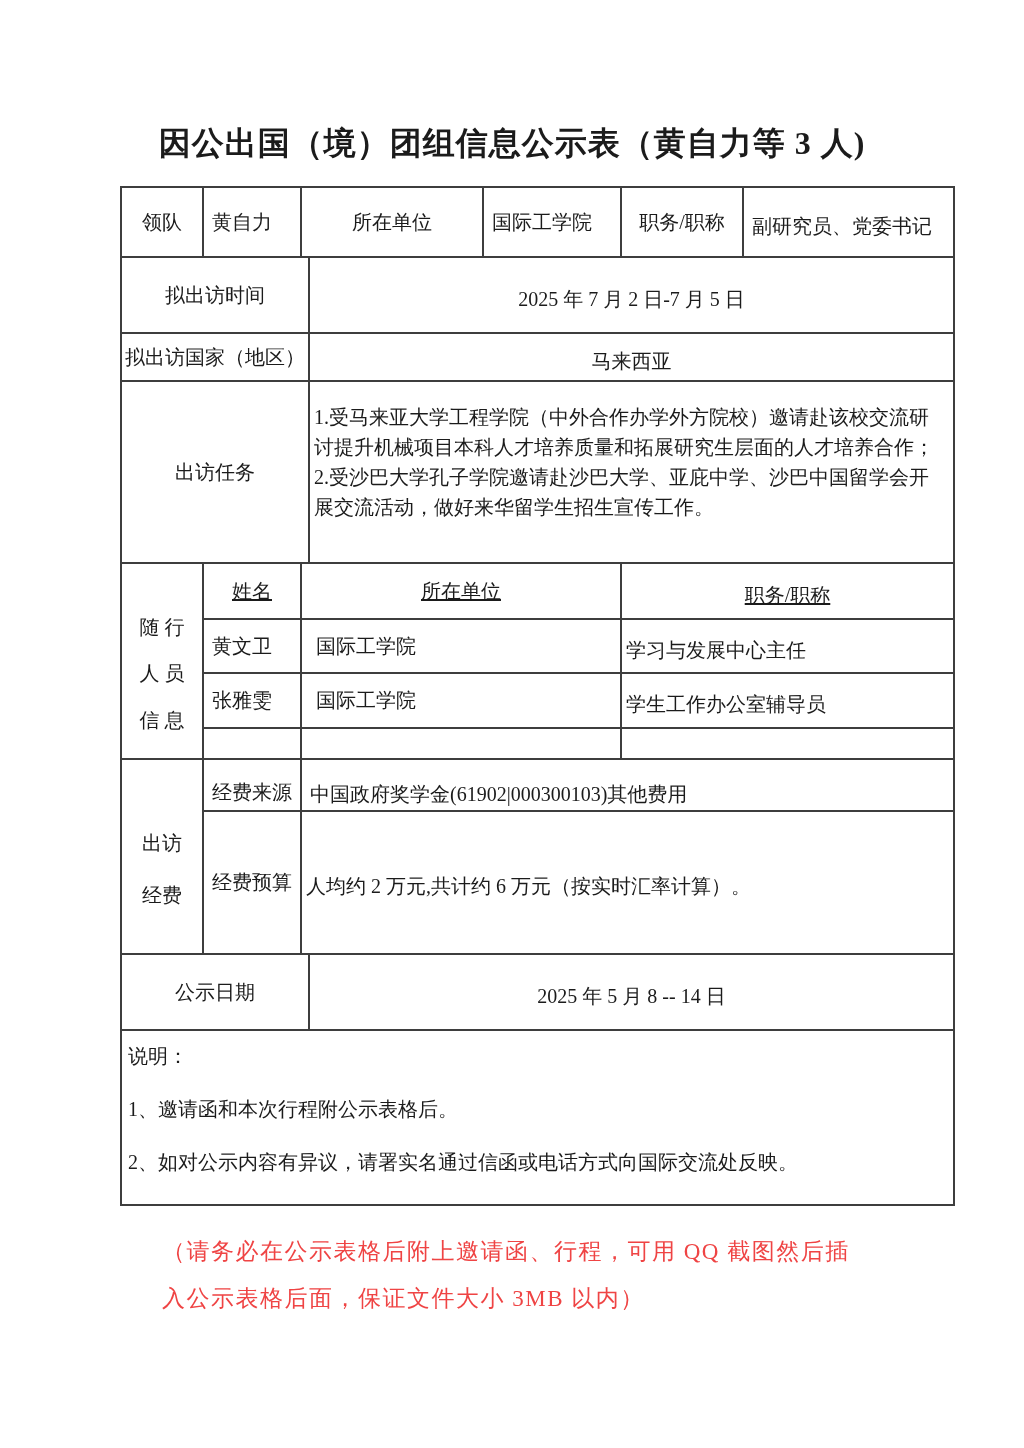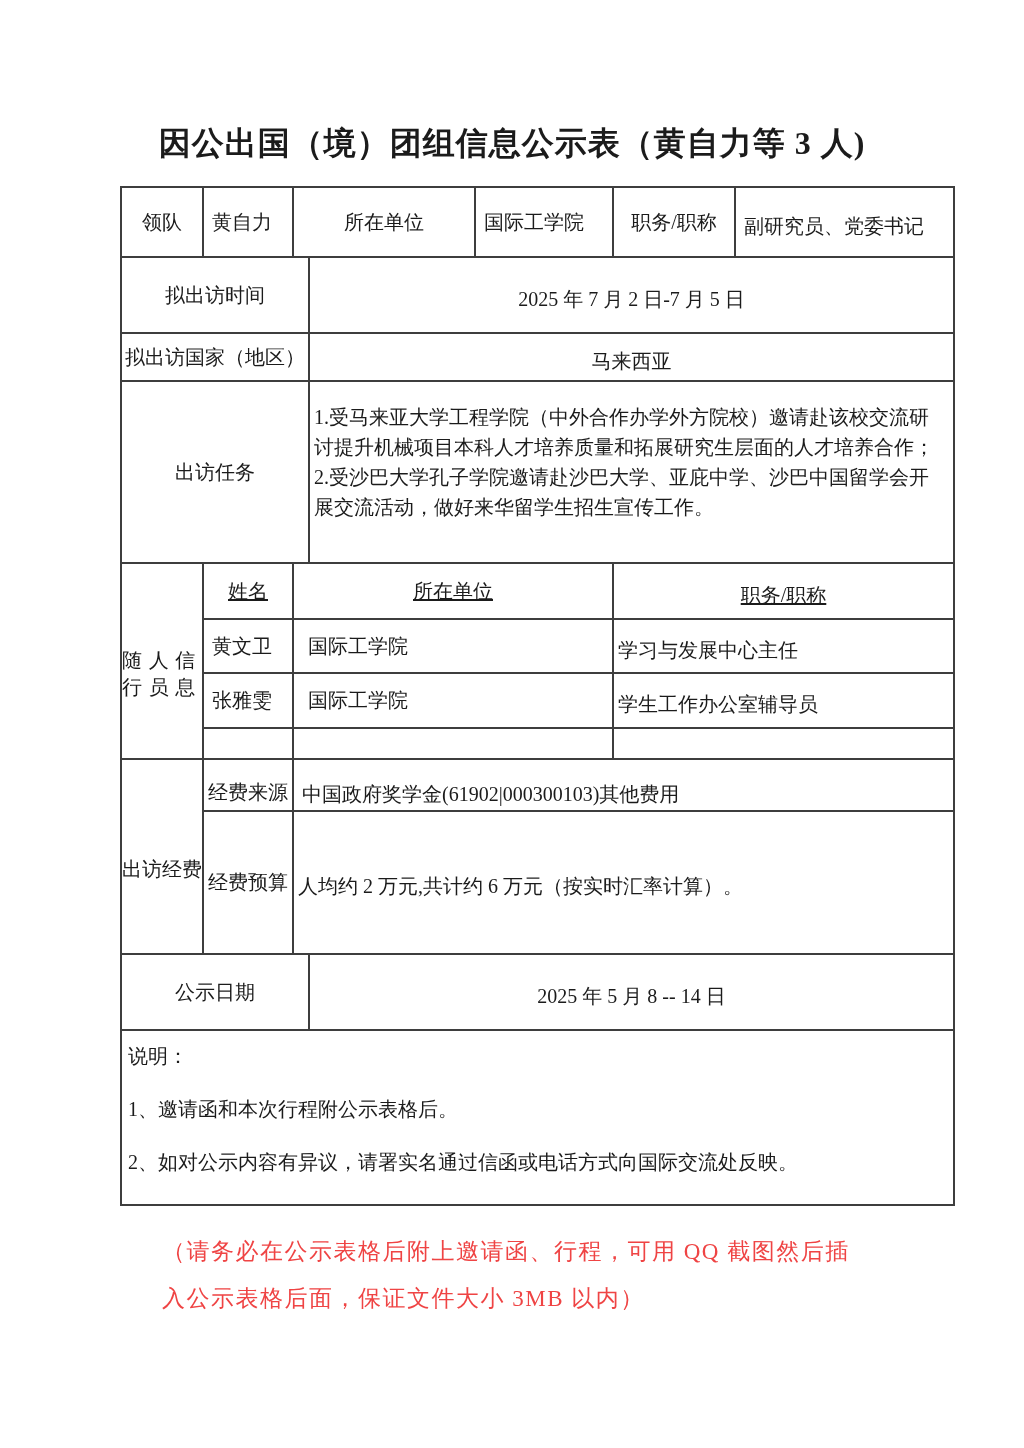--- a/index.html
+++ b/index.html
@@ -17,39 +17,39 @@
     display:flex; flex-direction:column; font-size:20px;
   }
   .trow { display:flex; border-bottom:2px solid #3e3e3e; box-sizing:border-box; flex:0 0 auto; }
   .trow.last { border-bottom:none; }
   .cell { box-sizing:border-box; border-right:2px solid #3e3e3e; display:flex; align-items:center; overflow:hidden; }
   .cell.endc { border-right:none; }
   .cc { justify-content:center; text-align:center; }
   .cl { padding-left:8px; }
   
   .wA { width:82px; flex:0 0 auto; }
-  .wB { width:90px; flex:0 0 auto; }
+  .wB { width:98px; flex:0 0 auto; }
   .wC { width:182px; flex:0 0 auto; }
   .wD { width:138px; flex:0 0 auto; }
   .wE { width:122px; flex:0 0 auto; }
   .wAB { width:188px; flex:0 0 auto; }
   .wCD { width:320px; flex:0 0 auto; }
   .grow { flex:1 1 auto;margin-top:8px; }
   
   .r-leader { height:70px; }
   .r-time { height:76px; }
   .r-country { height:48px; }
   .r-mission { height:182px; }
   .mission-text {
     padding:12px 10px 6px 4px; white-space:pre-line; line-height:30px;
     align-items:flex-start; display:flex;
   }
   .blk { height:208px; display:flex; border-bottom:2px solid #3e3e3e; box-sizing:border-box; }
   .vlabel {
-    display:flex; flex-direction:row; justify-content:space-evenly;
+    display:flex; flex-direction:column; justify-content:space-evenly;
     align-items:center; box-sizing:border-box; border-right:2px solid #3e3e3e;
   }
   .vlabel.comp { padding:30px 0 4px 0; }
   .vlabel.budg { padding:46px 0 20px 0; }
   .subcol { flex:1 1 auto; display:flex; flex-direction:column; }
   .subrow { display:flex; border-bottom:2px solid #3e3e3e; box-sizing:border-box; flex:0 0 auto; }
   .subrow.lastsub { border-bottom:none; flex:1 1 auto; }
   .h-chead { height:56px;text-decoration:underline; }
   .h-crow1 { height:54px; }
   .h-crow2 { height:55px; }

